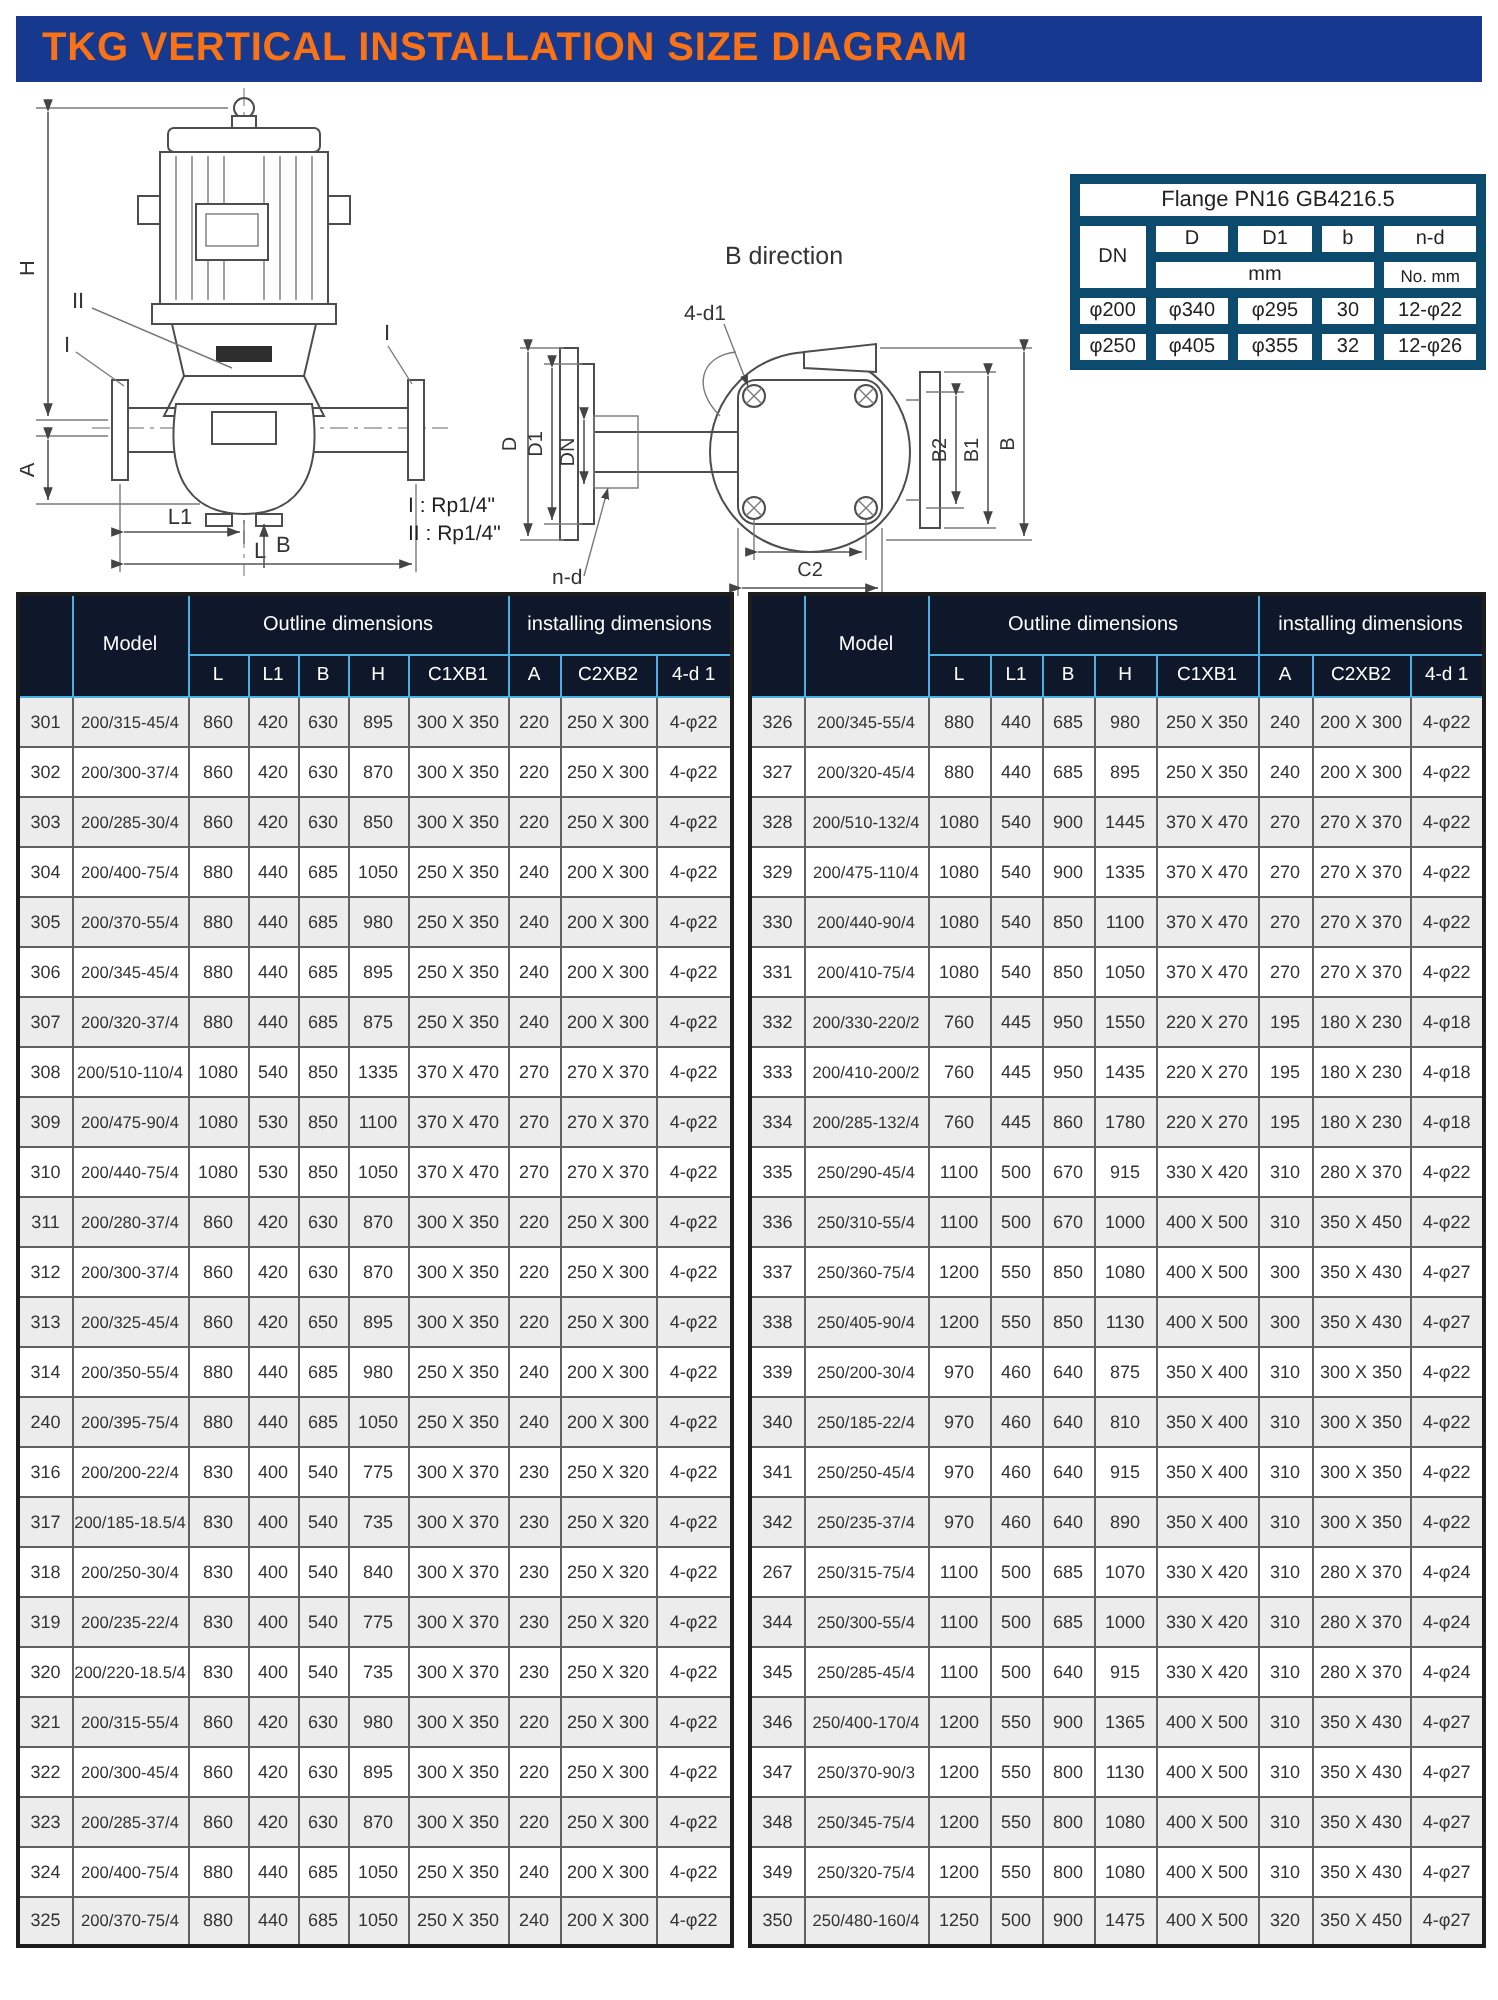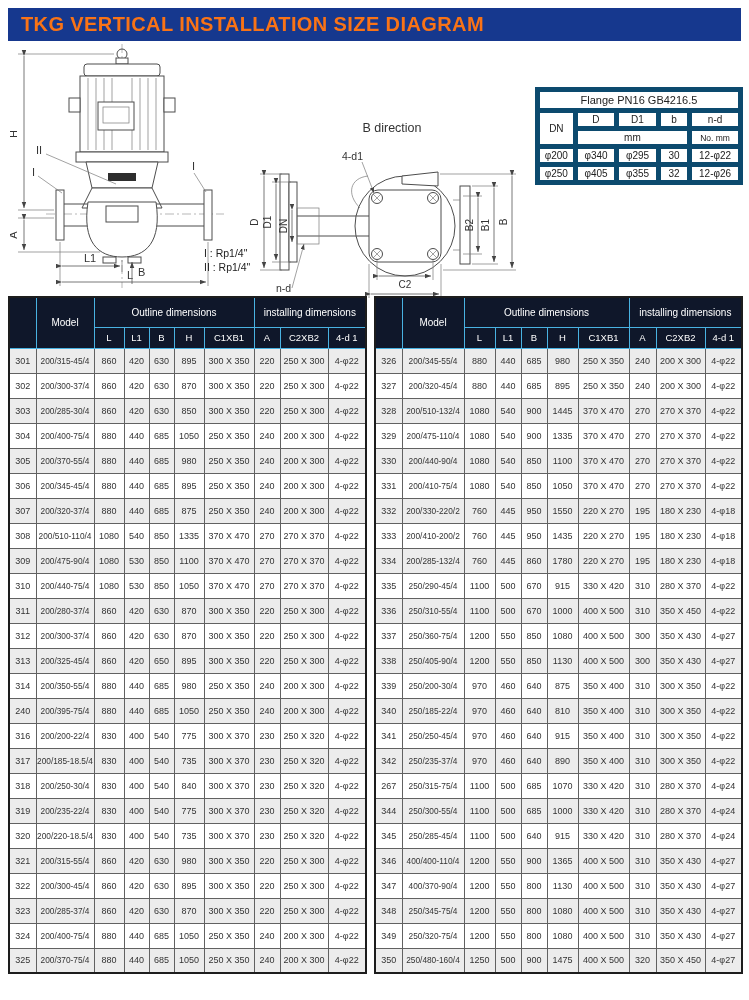--- a/index.html
+++ b/index.html
@@ -810,33 +810,33 @@
           <td>500</td>
           <td>640</td>
           <td>915</td>
           <td>330 X 420</td>
           <td>310</td>
           <td>280 X 370</td>
           <td>4-φ24</td>
         </tr>
         <tr class="alt">
           <td>346</td>
-          <td class="model">400/400-110/4</td>
+          <td class="model">250/400-170/4</td>
           <td>1200</td>
           <td>550</td>
           <td>900</td>
           <td>1365</td>
           <td>400 X 500</td>
           <td>310</td>
           <td>350 X 430</td>
           <td>4-φ27</td>
         </tr>
         <tr>
           <td>347</td>
-          <td class="model">400/370-90/4</td>
+          <td class="model">250/370-90/3</td>
           <td>1200</td>
           <td>550</td>
           <td>800</td>
           <td>1130</td>
           <td>400 X 500</td>
           <td>310</td>
           <td>350 X 430</td>
           <td>4-φ27</td>
         </tr>
         <tr class="alt">

